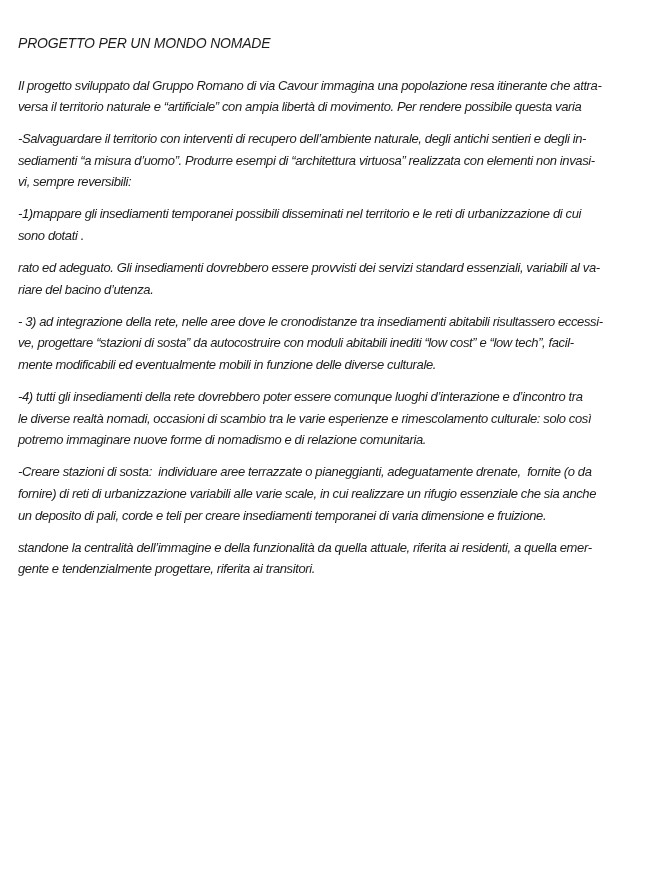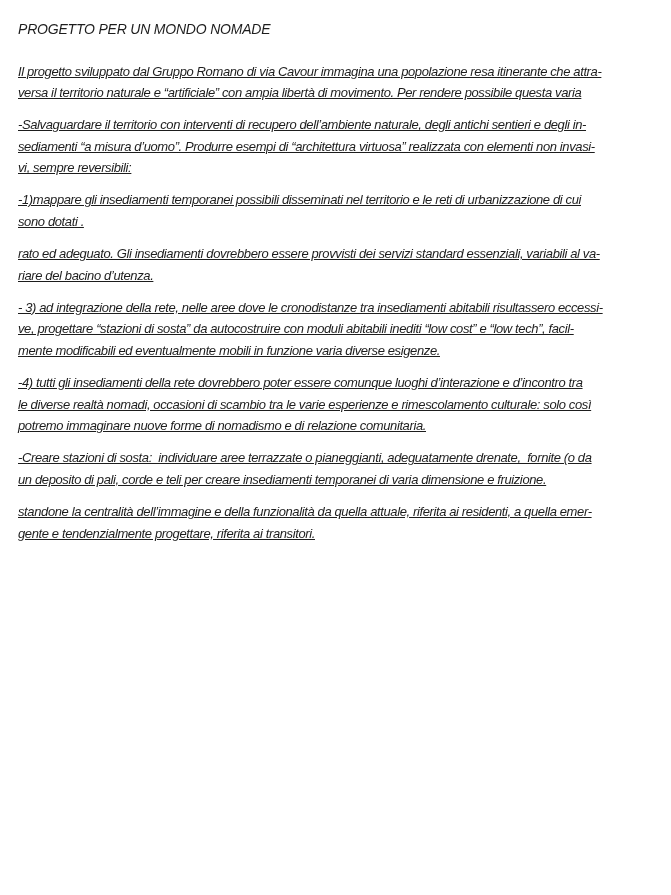--- a/index.html
+++ b/index.html
@@ -11,21 +11,21 @@
   html, body {
     width: 671px;
     height: 895px;
     background: var(--page-bg);
     overflow: hidden;
   }
   .page {
     width: 671px;
     height: 895px;
     background: var(--page-bg);
-    padding: 19px 14px 0 18px;
+    padding: 33px 14px 0 18px;
     font-family: "Liberation Sans", "DejaVu Sans", sans-serif;
     font-style: italic;
     color: var(--text-color);
   }
   .doc-title {
     font-size: 14px;
     font-weight: 400;
     font-style: italic;
     line-height: 21.5px;
     letter-spacing: -0.2px;
@@ -37,21 +37,20 @@
   }
   .para.gap-top {
     margin-top: 13px;
   }
   .line {
     display: block;
     font-size: 13px;
     line-height: 21.6px;
     letter-spacing: -0.38px;
     white-space: pre;
-    text-decoration: underline;
   }
 </style>
 </head>
 <body>
 
 <div class="page">
 
   <h1 class="doc-title">PROGETTO PER UN MONDO NOMADE</h1>
 
   <p class="para">
@@ -71,32 +70,33 @@
   </p>
 
   <p class="para">
     <span class="line">rato ed adeguato. Gli insediamenti dovrebbero essere provvisti dei servizi standard essenziali, variabili al va-</span>
     <span class="line">riare del bacino d’utenza.</span>
   </p>
 
   <p class="para">
     <span class="line">- 3) ad integrazione della rete, nelle aree dove le cronodistanze tra insediamenti abitabili risultassero eccessi-</span>
     <span class="line">ve, progettare “stazioni di sosta” da autocostruire con moduli abitabili inediti “low cost” e “low tech”, facil-</span>
-    <span class="line">mente modificabili ed eventualmente mobili in funzione varia diverse esigenze.</span>
+    <span class="line">mente modificabili ed eventualmente mobili in funzione delle diverse culturale.</span>
   </p>
 
   <p class="para">
     <span class="line">-4) tutti gli insediamenti della rete dovrebbero poter essere comunque luoghi d’interazione e d’incontro tra</span>
     <span class="line">le diverse realtà nomadi, occasioni di scambio tra le varie esperienze e rimescolamento culturale: solo così</span>
     <span class="line">potremo immaginare nuove forme di nomadismo e di relazione comunitaria.</span>
   </p>
 
 
   <p class="para">
     <span class="line">-Creare stazioni di sosta:  individuare aree terrazzate o pianeggianti, adeguatamente drenate,  fornite (o da</span>
+    <span class="line">fornire) di reti di urbanizzazione variabili alle varie scale, in cui realizzare un rifugio essenziale che sia anche</span>
     <span class="line">un deposito di pali, corde e teli per creare insediamenti temporanei di varia dimensione e fruizione.</span>
   </p>
 
   <p class="para">
     <span class="line">standone la centralità dell’immagine e della funzionalità da quella attuale, riferita ai residenti, a quella emer-</span>
     <span class="line">gente e tendenzialmente progettare, riferita ai transitori.</span>
   </p>
 
 </div>
 

